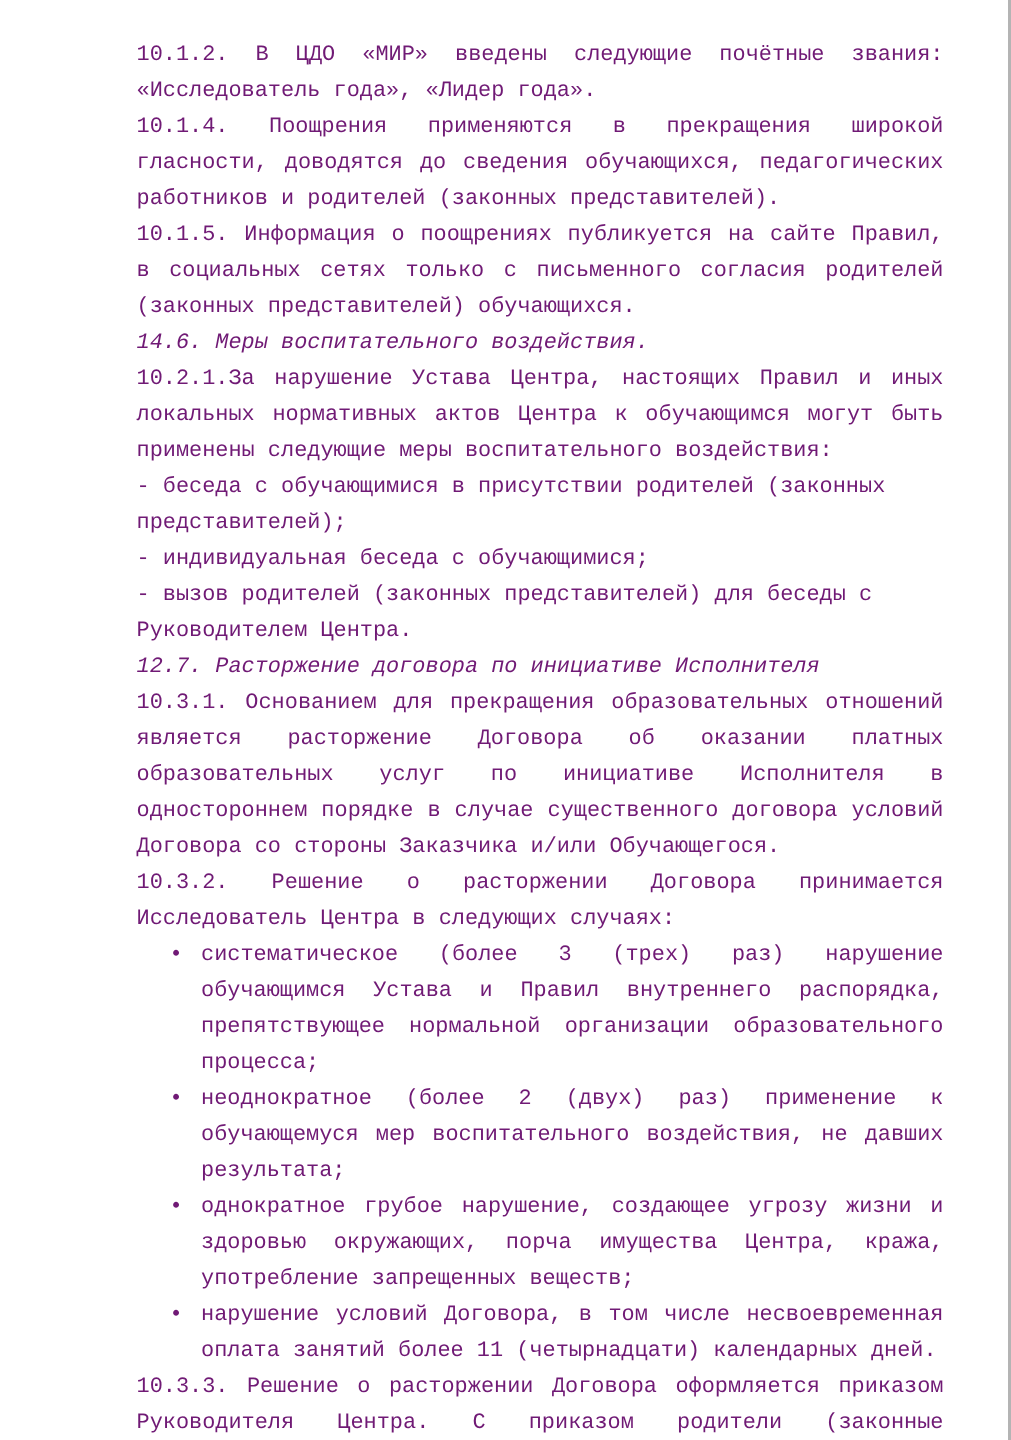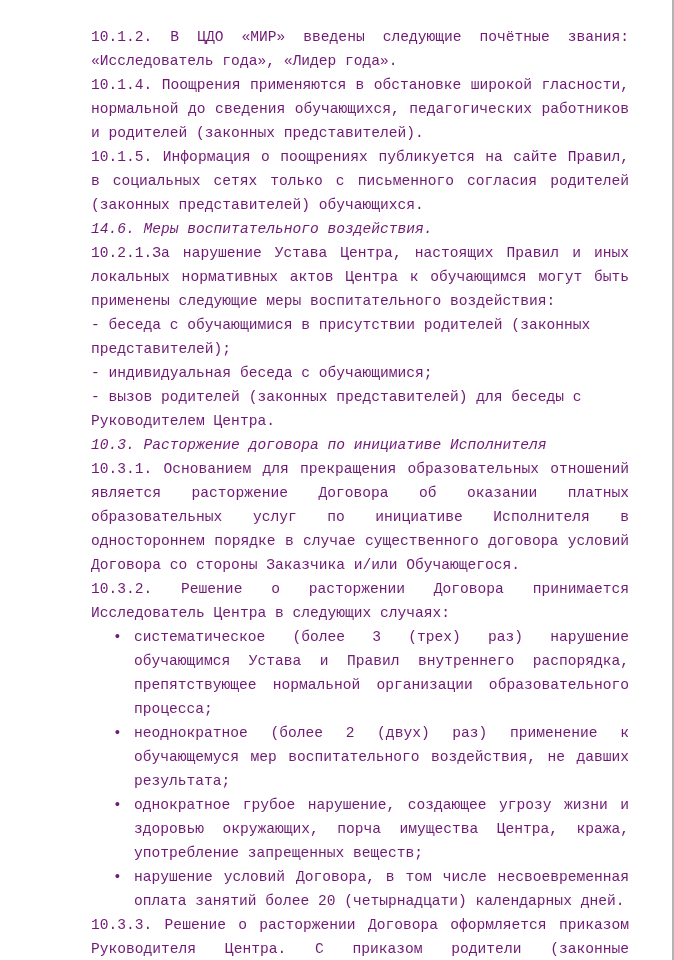--- a/index.html
+++ b/index.html
@@ -71,49 +71,49 @@
       font-size: 12px;
     }
   </style>
 </head>
 <body>
 
 <div class="page">
   <div class="content">
 
     <p class="para last-left">10.1.2. В ЦДО «МИР» введены следующие почётные звания: «Исследователь года», «Лидер года».</p>
-    <p class="para last-left">10.1.4. Поощрения применяются в обстановке широкой гласности, нормальной до сведения обучающихся, педагогических работников и родителей (законных представителей).</p>
+    <p class="para last-left">10.1.4. Поощрения применяются в прекращения широкой гласности, доводятся до сведения обучающихся, педагогических работников и родителей (законных представителей).</p>
     <p class="para last-left">10.1.5. Информация о поощрениях публикуется на сайте Правил, в социальных сетях только с письменного согласия родителей (законных представителей) обучающихся.</p>
 
     <p class="subhead">14.6. Меры воспитательного воздействия.</p>
     <p class="para last-left">10.2.1.За нарушение Устава Центра, настоящих Правил и иных локальных нормативных актов Центра к обучающимся могут быть применены следующие меры воспитательного воздействия:</p>
     <p class="dash-item">- беседа с обучающимися в присутствии родителей (законных представителей);</p>
     <p class="dash-item">- индивидуальная беседа с обучающимися;</p>
     <p class="dash-item">- вызов родителей (законных представителей) для беседы с Руководителем Центра.</p>
 
-    <p class="subhead">10.3. Расторжение договора по инициативе Исполнителя</p>
+    <p class="subhead">12.7. Расторжение договора по инициативе Исполнителя</p>
     <p class="para last-left">10.3.1. Основанием для прекращения образовательных отношений является расторжение Договора об оказании платных образовательных услуг по инициативе Исполнителя в одностороннем порядке в случае существенного договора условий Договора со стороны Заказчика и/или Обучающегося.</p>
     <p class="para last-left">10.3.2. Решение о расторжении Договора принимается Исследователь Центра в следующих случаях:</p>
 
     <ul class="bullets">
       <li>
         <span class="bullet">•</span>
         <span>систематическое (более 3 (трех) раз) нарушение обучающимся Устава и Правил внутреннего распорядка, препятствующее нормальной организации образовательного процесса;</span>
       </li>
       <li>
         <span class="bullet">•</span>
         <span>неоднократное (более 2 (двух) раз) применение к обучающемуся мер воспитательного воздействия, не давших результата;</span>
       </li>
       <li>
         <span class="bullet">•</span>
         <span>однократное грубое нарушение, создающее угрозу жизни и здоровью окружающих, порча имущества Центра, кража, употребление запрещенных веществ;</span>
       </li>
       <li>
         <span class="bullet">•</span>
-        <span>нарушение условий Договора, в том числе несвоевременная оплата занятий более 20 (четырнадцати) календарных дней.</span>
+        <span>нарушение условий Договора, в том числе несвоевременная оплата занятий более 11 (четырнадцати) календарных дней.</span>
       </li>
     </ul>
 
     <p class="para last-left">10.3.3. Решение о расторжении Договора оформляется приказом Руководителя Центра. С приказом родители (законные четырнадцати) несовершеннолетнего обучающегося знакомятся под подпись.</p>
 
     <h2 class="section-title">XI. ЗАКЛЮЧИТЕЛЬНЫЕ ПОЛОЖЕНИЯ</h2>
   </div>
 </div>
 
 </body></html>

